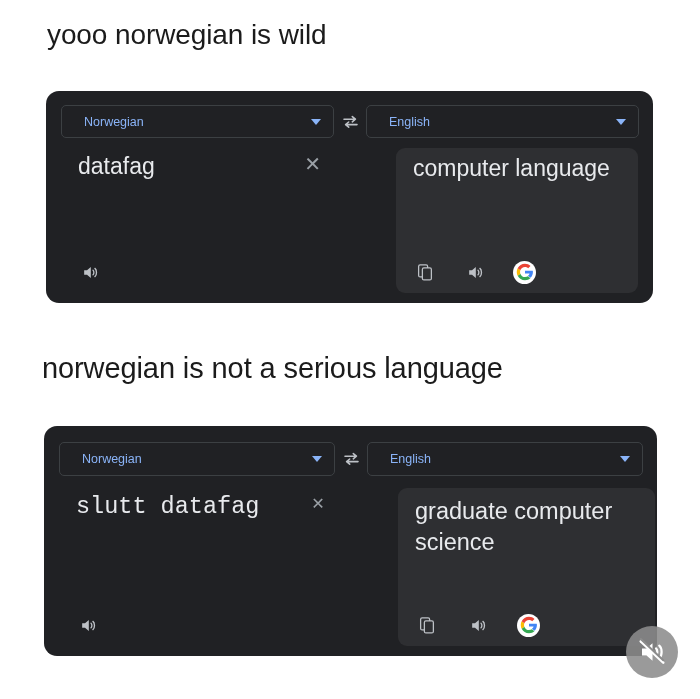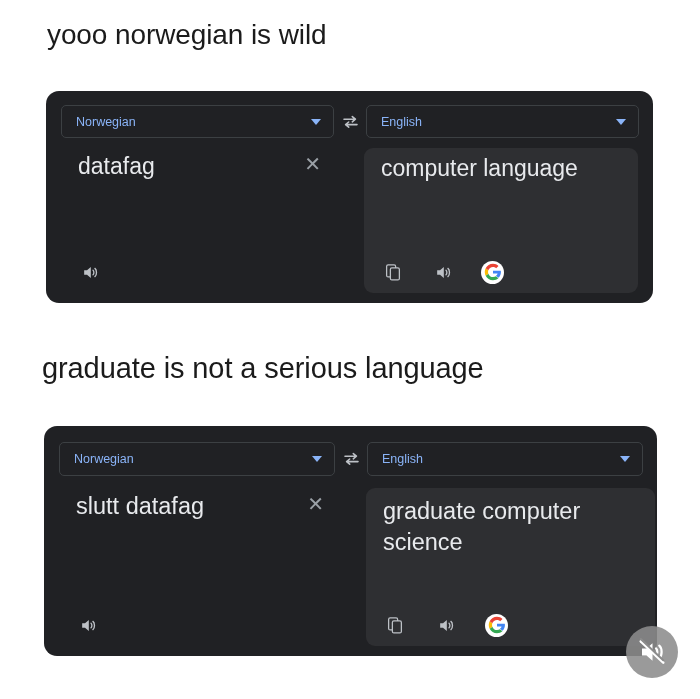--- a/index.html
+++ b/index.html
@@ -74,21 +74,21 @@
   .card-2 .lang-bar { top: 16px; left: 15px; right: 14px; }
 
   .lang-select {
     flex: 1 1 0;
     height: 33px;
     border: 1px solid #3c4043;
     border-radius: 5px;
     background: #202124;
     display: flex;
     align-items: center;
-    padding: 0 10px 0 14px;
+    padding: 0 10px 0 22px;
     box-sizing: border-box;
     cursor: pointer;
   }
   .card-2 .lang-select { height: 34px; }
 
   .lang-label {
     color: #8ab4f8;
     font-size: 12.5px;
     font-weight: 400;
     flex: 1 1 auto;
@@ -112,31 +112,32 @@
     align-items: center;
     justify-content: center;
     cursor: pointer;
   }
   .swap-btn svg { display: block; }
 
   
   .card-body {
     position: absolute;
     display: flex;
+    gap: 32px;
   }
   .card-1 .card-body { left: 15px; right: 0; top: 57px; bottom: 10px; }
   .card-2 .card-body { left: 15px; right: 0; top: 62px; bottom: 10px; }
 
   .source-pane {
     flex: 0 0 auto;
     position: relative;
     box-sizing: border-box;
   }
   .card-1 .source-pane { width: 303px; }
-  .card-2 .source-pane { width: 307px; }
+  .card-2 .source-pane { width: 307px; font-family: Liberation Mono, monospace; }
 
   .source-text {
     color: #e8eaed;
     font-size: 23px;
     line-height: 1.25;
     padding: 4px 0 0 17px;
     white-space: nowrap;
   }
   .card-2 .source-text { font-size: 23.5px; }
 
@@ -303,21 +304,21 @@
               <path fill="#FBBC05" d="M11.5 28.5c-.5-1.4-.7-2.9-.7-4.5s.3-3.1.7-4.5l-7.1-5.5C2.9 17 2 20.4 2 24s.9 7 2.4 10z"></path>
               <path fill="#EA4335" d="M24 10.6c4.1 0 6.9 1.8 8.5 3.3l6.2-6C34.9 4.4 29.9 2 24 2 15.4 2 8 6.8 4.4 14l7.1 5.5c1.8-5.3 6.7-8.9 12.5-8.9z"></path>
             </svg>
           </div>
         </div>
       </div>
 
     </div>
   </div>
 
-  <div class="caption caption-2">graduate is not a serious language</div>
+  <div class="caption caption-2">norwegian is not a serious language</div>
 
   <div class="translate-card card-2">
 
     <div class="lang-bar">
 
       <div class="lang-select">
         <span class="lang-label">Norwegian</span>
         <span class="caret"></span>
       </div>
 

